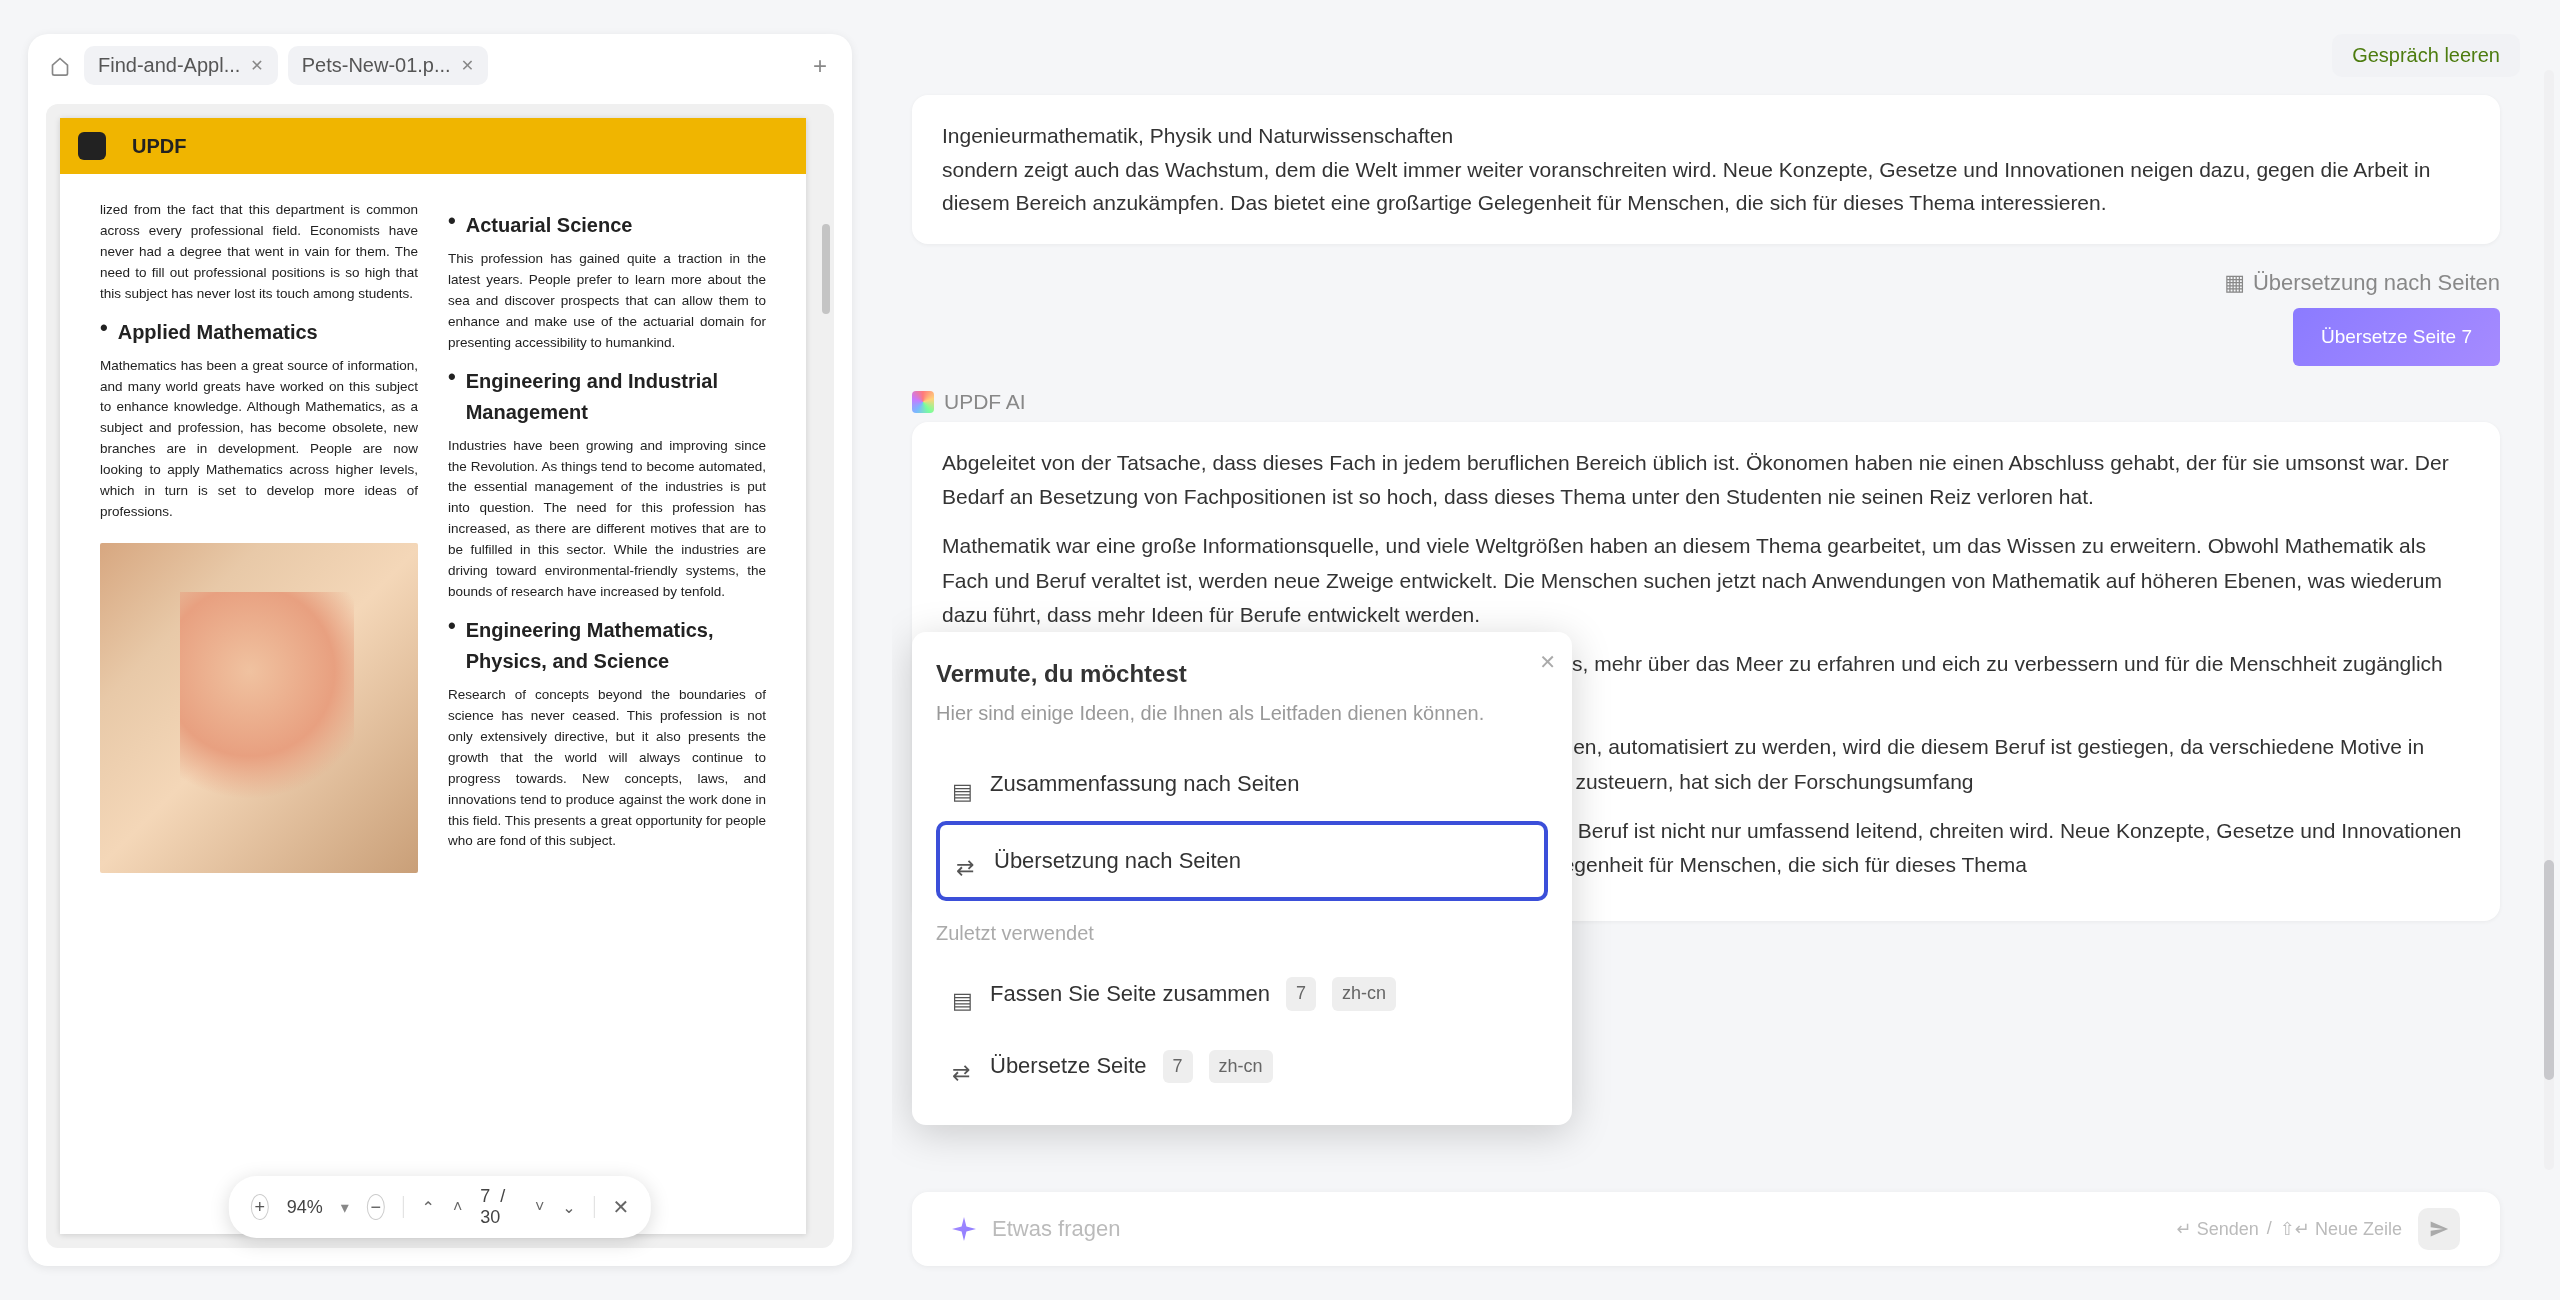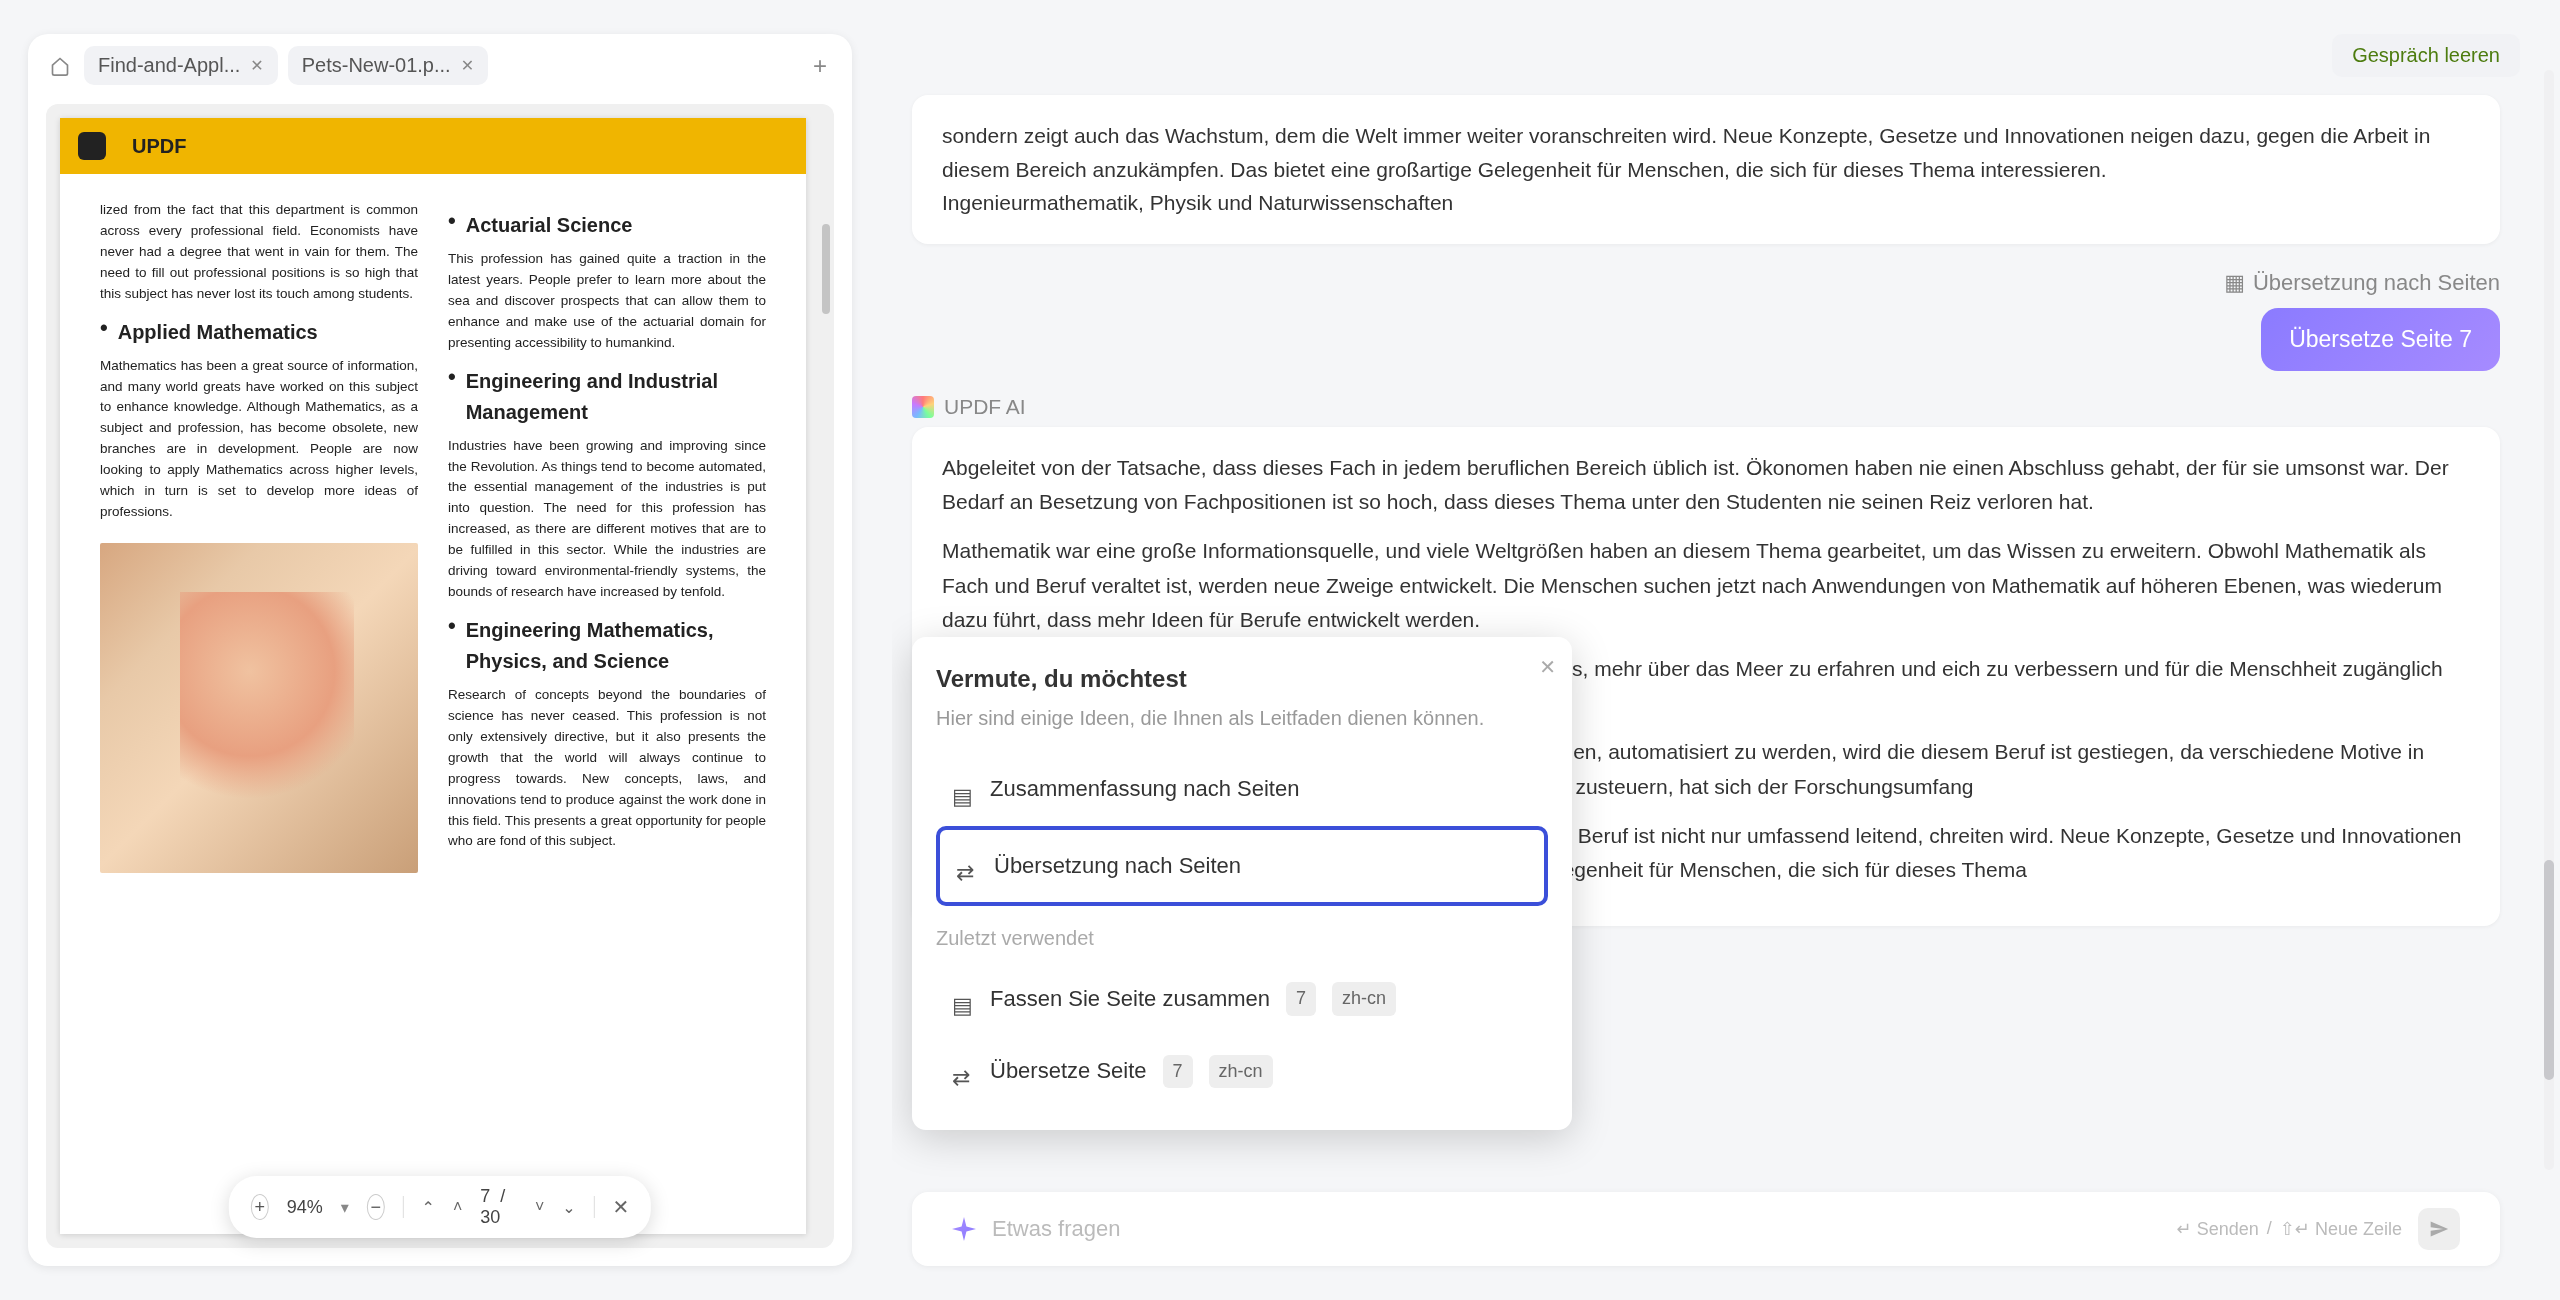--- a/index.html
+++ b/index.html
@@ -40,21 +40,21 @@
 
 .topbar { display:flex; justify-content:flex-end; margin-bottom:8px; }
 .clear-btn { background:#f1f2f5; border-radius:10px; padding:10px 20px; font-size:20px; color:#4d7c0f; cursor:pointer; }
 
 .chat-scroll { flex:1; overflow:hidden; position:relative; }
 
 .msg-assist { background:#fff; border-radius:16px; padding:24px 30px; margin:10px 20px 26px 20px; font-size:21px; line-height:1.6; color:#333; box-shadow:0 1px 4px rgba(0,0,0,0.05); }
 
 .user-row { display:flex; flex-direction:column; align-items:flex-end; margin:12px 20px 24px 20px; gap:12px; }
 .user-meta { font-size:22px; color:#888; display:flex; align-items:center; gap:8px; }
-.user-bubble { background:linear-gradient(135deg,#8b7bff,#a68bff); color:#fff; padding:18px 28px; border-radius:17px; font-size:23px; font-weight:500; }
+.user-bubble { background:linear-gradient(135deg,#8b7bff,#a68bff); color:#fff; padding:18px 28px; border-radius:6px; font-size:19px; font-weight:500; }
 
 .ai-label { display:flex; align-items:center; gap:10px; margin:0 20px 8px 20px; font-size:21px; color:#888; }
 .ai-icon { width:22px; height:22px; border-radius:4px; background:conic-gradient(from 0deg,#ff7a7a,#ffd27a,#7aff9a,#7ab8ff,#c77aff,#ff7a7a); }
 
 .long-assist { background:#fff; border-radius:16px; padding:24px 30px; margin:0 20px 20px 20px; font-size:21px; line-height:1.65; color:#333; box-shadow:0 1px 4px rgba(0,0,0,0.05); }
 .long-assist p { margin-bottom:14px; }
 
 .suggest-popup { position:absolute; left:25px; top:690px; width:660px; background:#fff; border-radius:14px; box-shadow:0 8px 40px rgba(0,0,0,0.18); padding:22px 24px; z-index:10; }
 .suggest-popup .close-x { position:absolute; top:14px; right:16px; color:#aaa; cursor:pointer; font-size:20px; }
 .sp-title { font-size:24px; font-weight:700; margin-bottom:4px; }
@@ -140,22 +140,22 @@
   </div>
 </div>
 
 <div class="right-pane">
   <div class="topbar">
     <div class="clear-btn">Gespräch leeren</div>
   </div>
 
   <div class="chat-scroll">
     <div class="msg-assist">
+      <div>Ingenieurmathematik, Physik und Naturwissenschaften</div>
       <div>sondern zeigt auch das Wachstum, dem die Welt immer weiter voranschreiten wird. Neue Konzepte, Gesetze und Innovationen neigen dazu, gegen die Arbeit in diesem Bereich anzukämpfen. Das bietet eine großartige Gelegenheit für Menschen, die sich für dieses Thema interessieren.</div>
-      <div>Ingenieurmathematik, Physik und Naturwissenschaften</div>
     </div>
 
     <div class="user-row">
       <div class="user-meta">
         <span>▦</span>
         <span>Übersetzung nach Seiten</span>
       </div>
       <div class="user-bubble">Übersetze Seite 7</div>
     </div>
 

